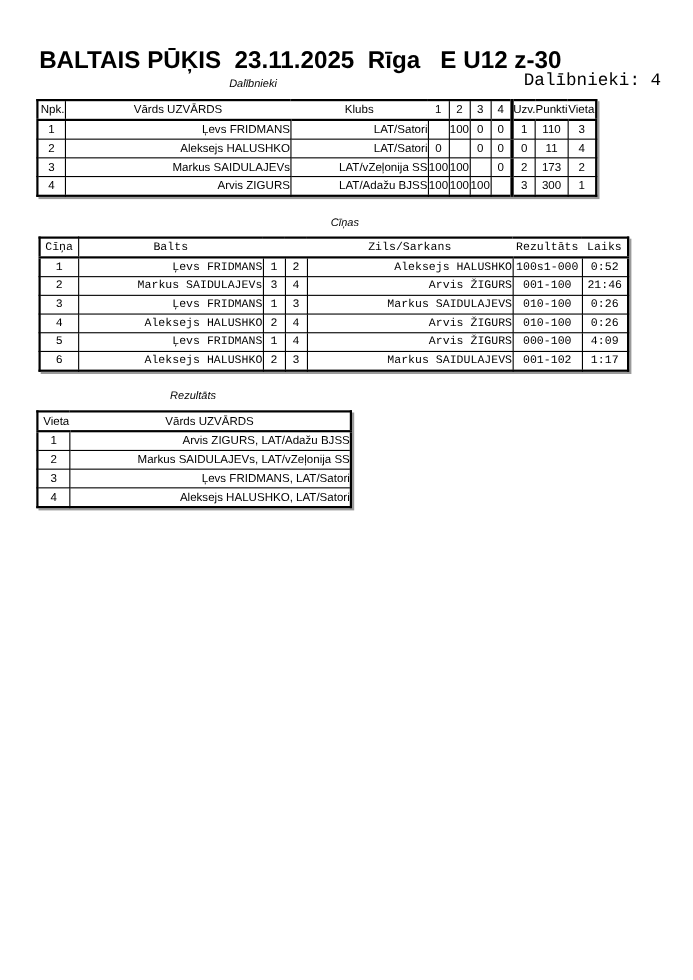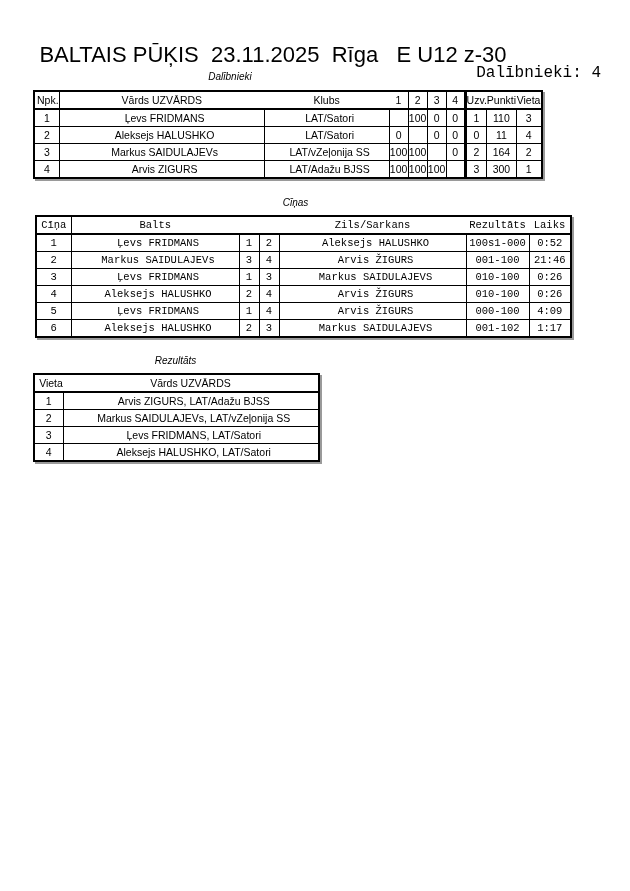--- a/index.html
+++ b/index.html
@@ -7,37 +7,37 @@
   body {
     width: 630px; height: 891px;
     position: relative;
     overflow: hidden;
     font-family: "Liberation Sans", "DejaVu Sans", sans-serif;
     color: #000;
   }
   .page-title {
     position: absolute; top: 42px; left: 0; width: 546px;
     text-align: center;
-    font-size: 22px; font-weight: normal;
+    font-size: 22px; font-weight: bold;
     white-space: pre;
     letter-spacing: 0px;
   }
   .count-label {
     position: absolute; top: 64px; right: 29px;
     font-size: 16px;
     font-family: Liberation Mono, monospace;
   }
   .section-label {
     position: absolute;
     font-size: 10px;
     text-align: center;
     font-style: italic;
   }
   #lbl-participants { top: 71px; left: 120px; width: 220px; }
-  #lbl-fights { top: 197px; left: 28px; width: 535px; }
+  #lbl-fights { top: 197px; left: 46px; width: 535px; }
   #lbl-results { top: 355px; left: 33px; width: 285px; }
 
   table {
     position: absolute;
     border-collapse: collapse;
     table-layout: fixed;
     background: #fff;
     border: 2px solid #000;
     box-shadow: 2px 2px 0 #9a9a9a;
     font-size: 10.5px;
@@ -46,21 +46,21 @@
     height: 16px;
     line-height: 16px;
     font-weight: normal;
     white-space: nowrap;
     overflow: visible;
     padding: 0;
     vertical-align: middle;
   }
   thead th { border-bottom: 2px solid #000; }
   tbody td { border: 1px solid #000; }
-  .al { text-align: center; padding-left: 6px; margin-top: 44px; }
+  .al { text-align: right; padding-left: 6px; margin-top: 44px; }
   .ac { text-align: center; }
   .thickL { border-left: 3px solid #000 !important; }
   .divR { border-right: 1px solid #000; }
 
   #tbl-participants { left: 33px; top: 90px; }
   #tbl-fights { left: 35px; top: 215px; font-family: Liberation Mono, monospace; }
   #tbl-results { left: 33px; top: 373px; }
 </style>
 </head>
 <body>
@@ -124,21 +124,21 @@
     </tr>
     <tr>
       <td class="ac">3</td>
       <td class="al">Markus SAIDULAJEVs</td>
       <td class="al">LAT/vZeļonija SS</td>
       <td class="ac">100</td>
       <td class="ac">100</td>
       <td class="ac"></td>
       <td class="ac">0</td>
       <td class="ac thickL">2</td>
-      <td class="ac">164</td>
+      <td class="ac">173</td>
       <td class="ac">2</td>
     </tr>
     <tr>
       <td class="ac">4</td>
       <td class="al">Arvis ZIGURS</td>
       <td class="al">LAT/Adažu BJSS</td>
       <td class="ac">100</td>
       <td class="ac">100</td>
       <td class="ac">100</td>
       <td class="ac"></td>

